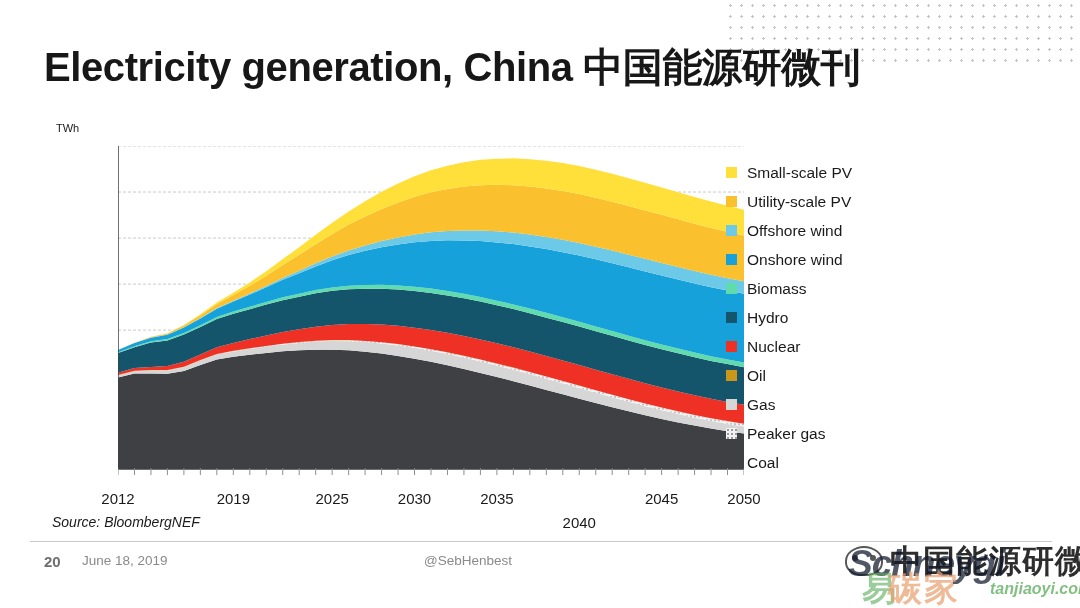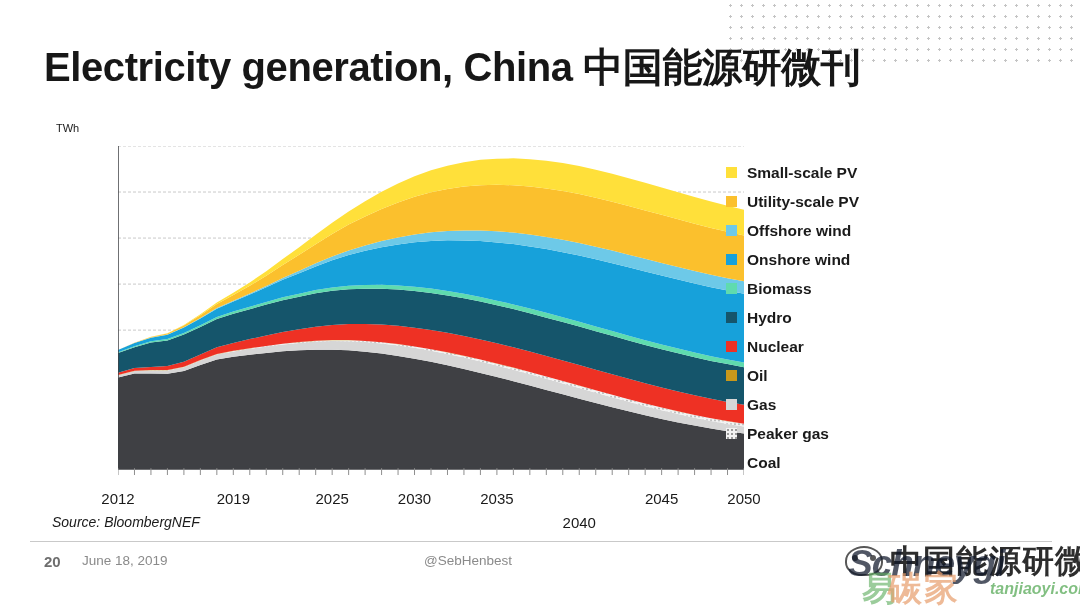--- a/index.html
+++ b/index.html
@@ -46,21 +46,21 @@
   #plot svg{display:block;width:100%;height:100%;}
   .x-tick-label{
     position:absolute;font-size:15px;color:#1a1a1a;
     transform:translateX(-50%);top:344px;white-space:nowrap;
   }
   
   #legend{
     position:absolute;left:726px;top:158px;width:230px;
   }
   .legend-item{
-    display:flex;align-items:center;height:29px;font-weight:bold;
+    display:flex;align-items:center;height:29px;
   }
   .legend-swatch{
     width:11px;height:11px;flex:0 0 11px;margin-right:10px;
   }
   .legend-label{font-size:15.5px;color:#1a1a1a;line-height:1;}
   
   #source-note{
     position:absolute;left:52px;top:514px;
     font-size:14px;font-style:italic;color:#1a1a1a;
   }

